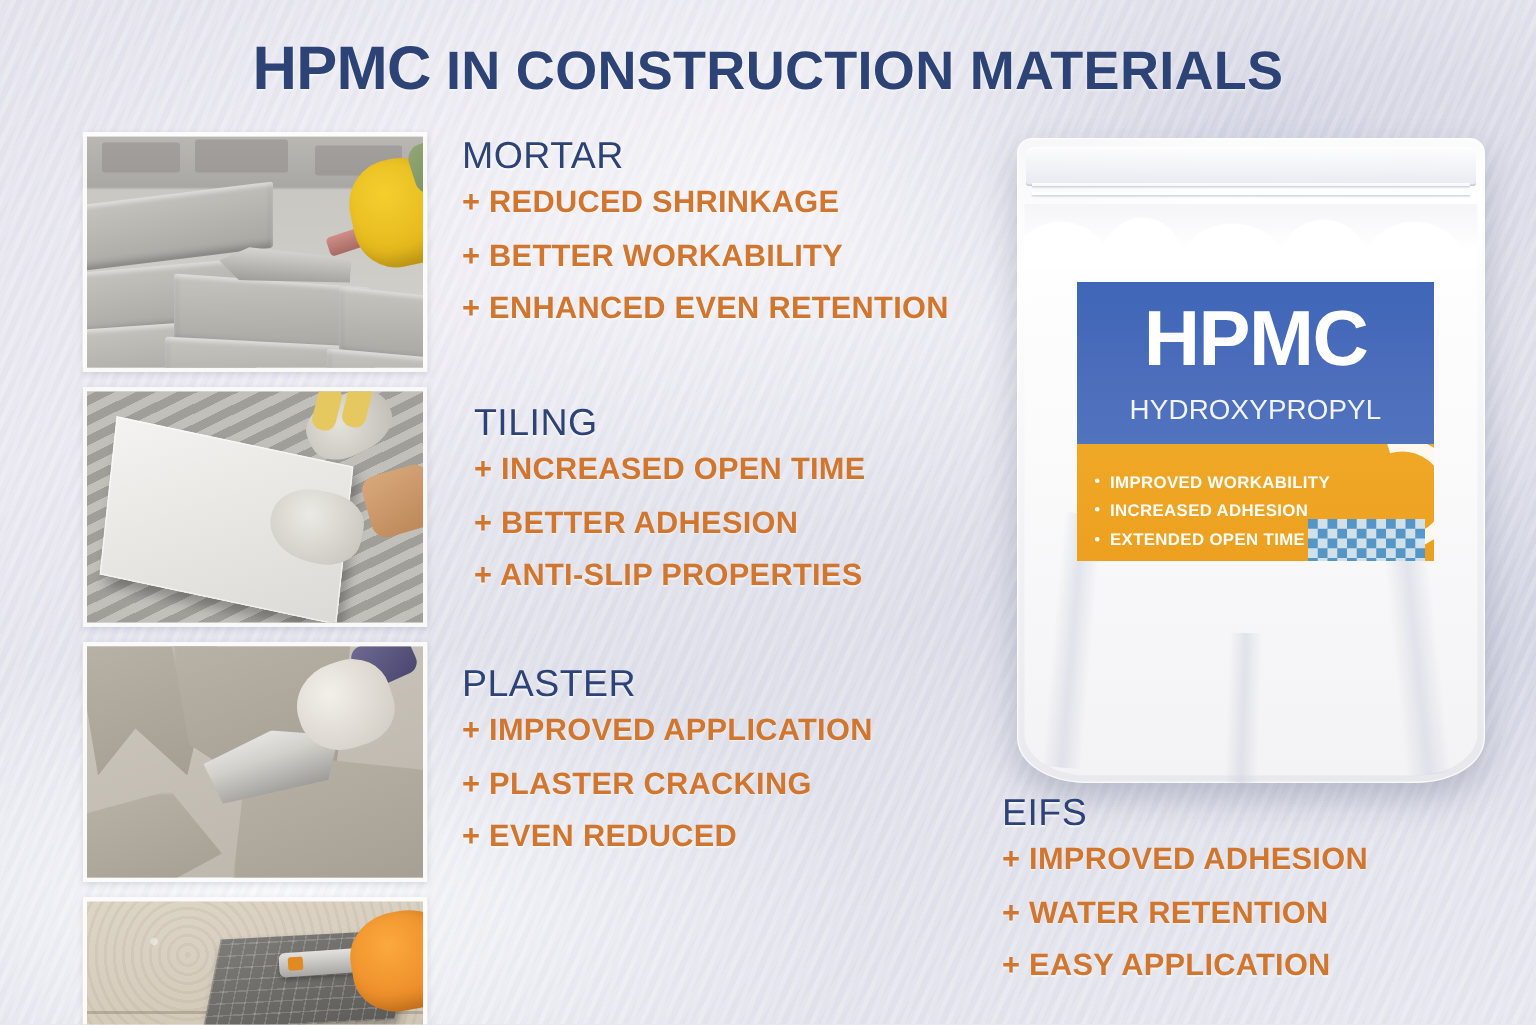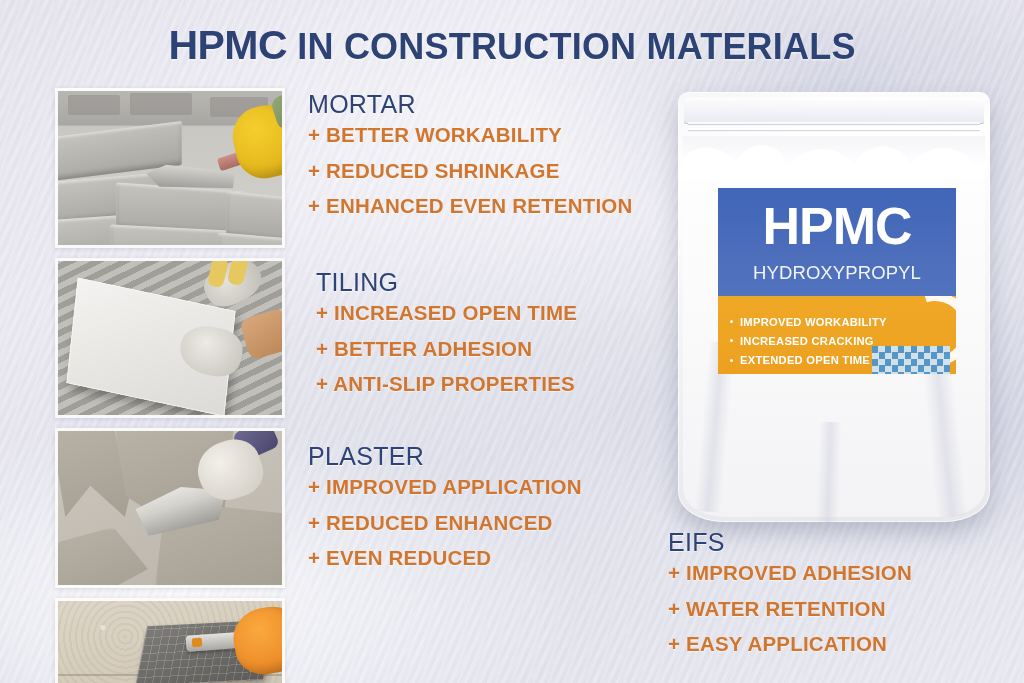--- a/index.html
+++ b/index.html
@@ -347,40 +347,40 @@
         <div class="nub"></div>
       </div>
     <div class="oglove"></div>
   </div>
 
 </div>
 
 <div class="sec" id="sec-mortar">
   <h2>MORTAR</h2>
   <ul>
+    <li>+ REDUCED SHRINKAGE</li>
     <li>+ BETTER WORKABILITY</li>
-    <li>+ REDUCED SHRINKAGE</li>
     <li>+ ENHANCED EVEN RETENTION</li>
   </ul>
 </div>
 
 <div class="sec" id="sec-tiling">
   <h2>TILING</h2>
   <ul>
     <li>+ INCREASED OPEN TIME</li>
     <li>+ BETTER ADHESION</li>
     <li>+ ANTI-SLIP PROPERTIES</li>
   </ul>
 </div>
 
 <div class="sec" id="sec-plaster">
   <h2>PLASTER</h2>
   <ul>
     <li>+ IMPROVED APPLICATION</li>
-    <li>+ REDUCED ENHANCED</li>
+    <li>+ PLASTER CRACKING</li>
     <li>+ EVEN REDUCED</li>
   </ul>
 </div>
 
 <div class="sec" id="sec-eifs">
   <h2>EIFS</h2>
   <ul>
     <li>+ IMPROVED ADHESION</li>
     <li>+ WATER RETENTION</li>
     <li>+ EASY APPLICATION</li>
@@ -402,19 +402,19 @@
     <div class="label">
       <div class="blue">
         <div class="big">HPMC</div>
         <div class="sub1">HYDROXYPROPYL</div>
       </div>
       <div class="orange">
         <div class="arc"></div>
         <div class="checks"></div>
         <ul>
           <li><span class="dot"></span><span>IMPROVED WORKABILITY</span></li>
-          <li><span class="dot"></span><span>INCREASED CRACKING</span></li>
+          <li><span class="dot"></span><span>INCREASED ADHESION</span></li>
           <li><span class="dot"></span><span>EXTENDED OPEN TIME</span></li>
         </ul>
       </div>
     </div>
   </div>
 </div>
 
 </body></html>

